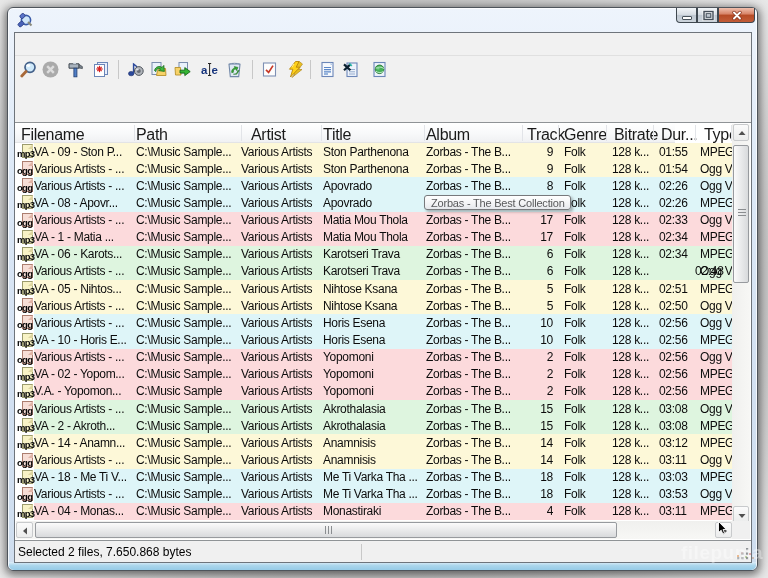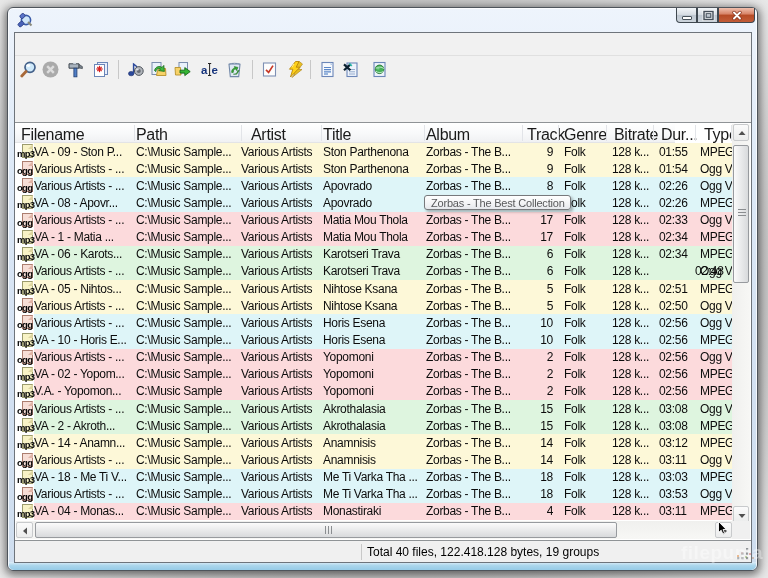--- a/index.html
+++ b/index.html
@@ -615,22 +615,22 @@
                 <line x1="1.5" y1="0" x2="1.5" y2="8"></line>
                 <line x1="4.5" y1="0" x2="4.5" y2="8"></line>
                 <line x1="7.5" y1="0" x2="7.5" y2="8"></line>
               </g>
             </svg>
         </div>
       </div>
       <div id="corner"></div>
     </div>
     <div id="status">
+      <span class="t1">Selected 2 files, 7.650.868 bytes</span>
       <span class="div"></span>
-      <span class="t2">Total 40 files, 122.418.128 bytes, 19 groups</span>
       <svg style="position:absolute;right:1px;bottom:1px" width="14" height="14">
         <g fill="#8f9396">
             <rect x="10" y="10" width="2.2" height="2.2"></rect>
             <rect x="10" y="5.5" width="2.2" height="2.2"></rect>
             <rect x="10" y="1" width="2.2" height="2.2"></rect>
             <rect x="5.5" y="10" width="2.2" height="2.2"></rect>
             <rect x="5.5" y="5.5" width="2.2" height="2.2"></rect>
             <rect x="1" y="10" width="2.2" height="2.2"></rect>
           </g>
       </svg>

